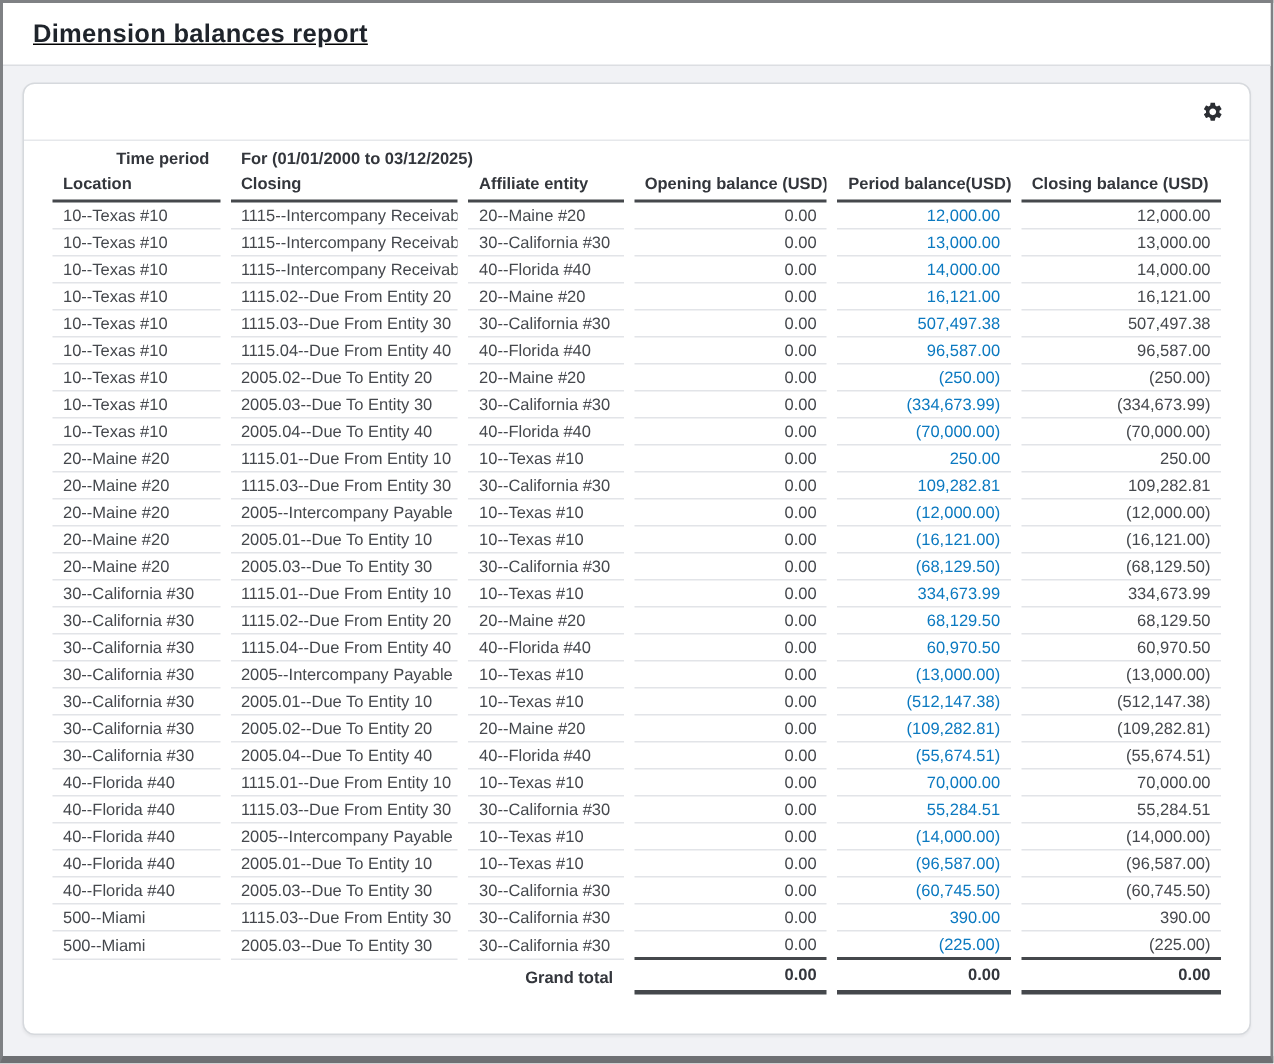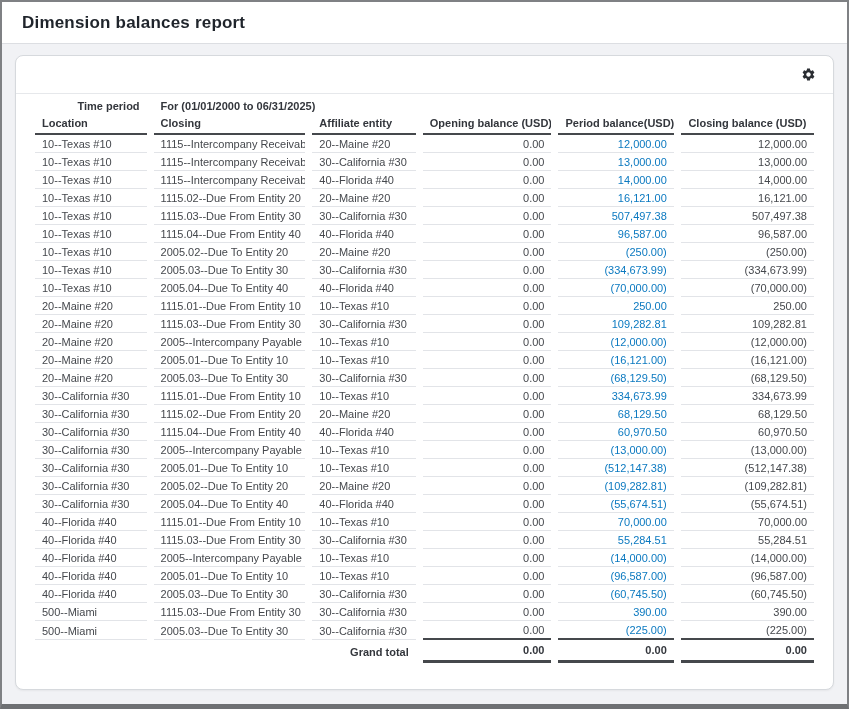--- a/index.html
+++ b/index.html
@@ -2,38 +2,38 @@
 <html><head>
 <meta charset="utf-8">
 <style>
   html,body{margin:0;padding:0;background:#e9eaec;}
   .screen{
     width:849px;height:709px;box-sizing:border-box;
     border:2px solid #7f8184;border-bottom:5px solid #6e7073;
     background:#f1f2f5;display:flex;flex-direction:column;
     font-family:"Liberation Sans",sans-serif;
   }
-  .titlebar{background:#ffffff;padding:11px 20px 10px;border-bottom:1px solid #dcdee2;flex:none;}
+  .titlebar{background:#ffffff;padding:11px 20px 10px;border-bottom:1px solid #dcdee2;flex:none;text-decoration:underline;}
   .titlebar h1{margin:0;font-size:17px;font-weight:700;color:#1f242b;letter-spacing:.2px;}
   .page{flex:1;padding:11px 13px 14px;min-height:0;}
   .card{
     background:#fff;height:100%;box-sizing:border-box;
     border:1px solid #d6d9dd;border-radius:8px;
     box-shadow:0 1px 2px rgba(0,0,0,.05);
     display:flex;flex-direction:column;overflow:hidden;
   }
   .card-toolbar{height:37px;flex:none;display:flex;align-items:center;justify-content:flex-end;padding:0 15px;border-bottom:1px solid #e6e8eb;}
   .gear-btn{background:none;border:none;padding:2px;margin:0;cursor:pointer;line-height:0;}
   .gear-btn svg{display:block;}
   .report{padding:3px 12px 0;}
   table{width:100%;border-collapse:separate;border-spacing:7px 0;font-size:11px;color:#45484d;table-layout:fixed;}
   .filter-row td{padding:3px 7px 3px;font-weight:700;color:#33363c;white-space:nowrap;}
   .tp-label{text-align:right;}
   .header-row th{text-align:left;font-weight:700;color:#33363c;padding:2px 7px 4px;border-bottom:2px solid #45484c;white-space:nowrap;overflow:hidden;margin-top:48px;}
-  th.num{text-align:center;}
+  th.num{text-align:left;}
   tbody td{padding:3px 7px 2px;border-bottom:1px solid #e2e4e8;white-space:nowrap;overflow:hidden;}
   td.num{text-align:right;}
   td.link{color:#0b79c0;cursor:pointer;}
   tbody tr:last-child td.num{border-bottom:2px solid #45484c;}
   .grand-total td{padding:4px 7px 4px;font-weight:700;color:#33363c;text-align:right;}
   .grand-total .num{text-align:right;}
   .gt-num{border-bottom:3px solid #45484c;}
 </style>
 </head>
 <body>
@@ -59,21 +59,21 @@
             <col style="width:15.0%">
               <col style="width:20.4%">
               <col style="width:13.9%">
             <col style="width:17.3%">
               <col style="width:15.5%">
               <col style="width:17.9%">
           </colgroup>
           <thead>
             <tr class="filter-row">
               <td class="tp-label">Time period</td>
-              <td class="tp-value" colspan="5">For (01/01/2000 to 06/31/2025)</td>
+              <td class="tp-value" colspan="5">For (01/01/2000 to 03/12/2025)</td>
             </tr>
             <tr class="header-row">
               <th class="txt">Location</th>
               <th class="txt">Closing</th>
               <th class="txt">Affiliate entity</th>
               <th class="num">Opening balance (USD)</th>
               <th class="num">Period balance(USD)</th>
               <th class="num">Closing balance (USD)</th>
             </tr>
           </thead>

